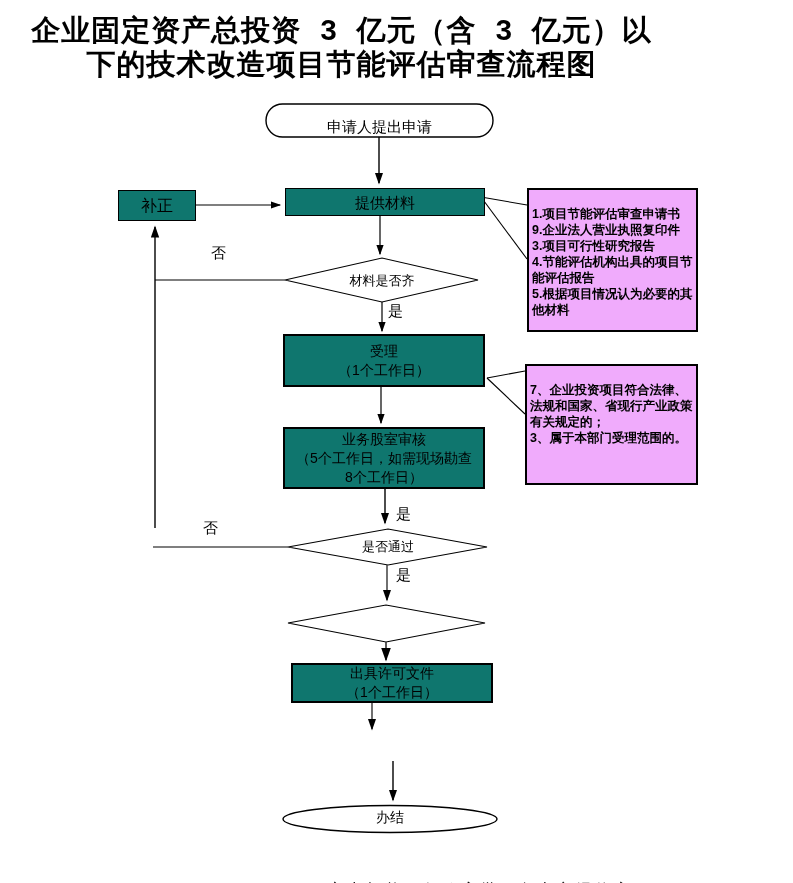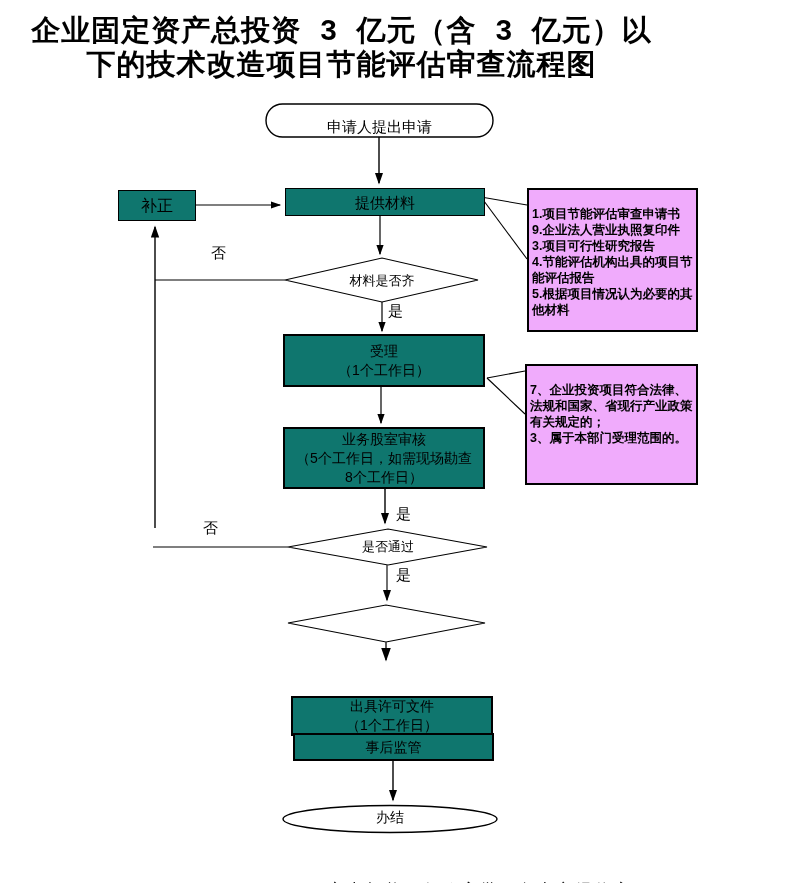--- a/index.html
+++ b/index.html
@@ -83,28 +83,25 @@
     <div>受理</div>
     <div>（1个工作日）</div>
   </div>
 
   <div class="box" style="left:283px;top:427px;width:202px;height:62px;">
     <div>业务股室审核</div>
     <div>（5个工作日，如需现场勘查</div>
     <div>8个工作日）</div>
   </div>
 
-  <div class="box" style="left:291px;top:663px;width:202px;height:40px;margin-top:33px;">
+  <div class="box" style="left:291px;top:663px;width:202px;height:40px;">
     <div>出具许可文件</div>
     <div>（1个工作日）</div>
   </div>
 
-  <div class="box" style="left:293px;top:733px;width:201px;height:28px;">
-    <div>事后监管</div>
-  </div>
 
   <div class="node-text" style="left:292px;top:272px;width:180px;height:17px;font-size:13px;">材料是否齐</div>
   <div class="node-text" style="left:298px;top:538px;width:180px;height:17px;font-size:13px;">是否通过</div>
 
   <div class="flow-label" style="left:211px;top:244px;">否</div>
   <div class="flow-label" style="left:388px;top:302px;">是</div>
   <div class="flow-label" style="left:396px;top:505px;">是</div>
   <div class="flow-label" style="left:203px;top:519px;">否</div>
   <div class="flow-label" style="left:396px;top:566px;">是</div>
 

